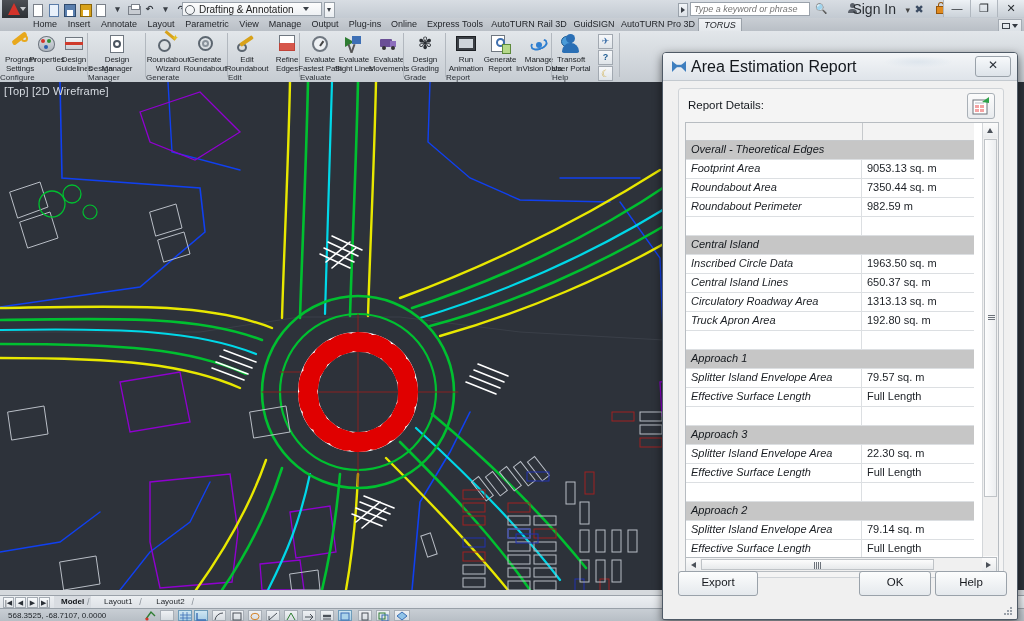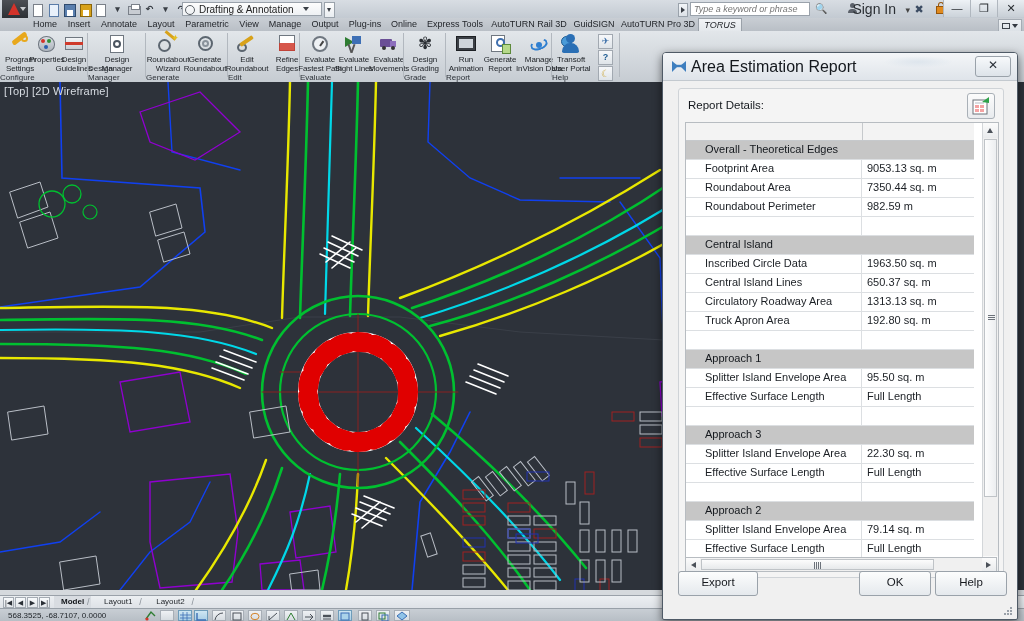--- a/index.html
+++ b/index.html
@@ -183,22 +183,22 @@
   .xlsbtn{position:absolute;right:8px;top:4px;width:26px;height:24px;
     background:linear-gradient(#fcfcfc,#e8ebee);border:1px solid #a9b0b7;border-radius:3px;}
   .xlsbtn svg{position:absolute;left:4px;top:3px;}
   .tblwrap{position:absolute;left:6px;top:33px;width:312px;height:448px;
     background:#fff;border:1px solid #b7bcc1;overflow:hidden;}
   .tbl{position:absolute;left:0;top:0;width:288px;}
   .hdrrow{display:flex;height:17px;background:#f3f3f3;border-bottom:1px solid #c6c9cc;}
   .hdrrow .c1{width:176px;border-right:1px solid #c6c9cc;}
   .hdrrow .c2{flex:1;}
   .row{display:flex;height:18px;border-bottom:1px solid #dcdfe2;}
-  .row .c1{width:176px;box-sizing:border-box;padding-left:19px;border-right:1px solid #dcdfe2;
-    font-size:11px;color:#1b1f24;line-height:17px;overflow:hidden;white-space:nowrap;}
+  .row .c1{width:176px;box-sizing:border-box;padding-left:5px;border-right:1px solid #dcdfe2;
+    font-size:11px;color:#1b1f24;line-height:17px;overflow:hidden;white-space:nowrap;font-style:italic;}
   .row .c2{flex:1;box-sizing:border-box;padding-left:5px;
     font-size:11px;color:#1b1f24;line-height:17px;overflow:hidden;white-space:nowrap;}
   .row.section{background:#c6c6c6;}
   .row.section .c1{border-right:none;color:#14181d;}
   .row.blank .c1,.row.blank .c2{color:transparent;}
   
   .vsb{position:absolute;right:0;top:0;width:15px;height:100%;background:#f0f0f0;border-left:1px solid #d3d6d9;}
   .vsb .ar{position:absolute;left:0;width:15px;height:15px;background:linear-gradient(#fbfbfb,#e9ebed);}
   .vsb .ar.up{top:0;} .vsb .ar.dn{bottom:0;}
   .vsb .ar:after{content:"";position:absolute;left:4px;border-left:3.5px solid transparent;border-right:3.5px solid transparent;}
@@ -847,21 +847,21 @@
               </div>
               <div class="row blank">
                 <div class="c1"></div>
                 <div class="c2"></div>
               </div>
               <div class="row section">
                 <div class="c1">Approach 1</div>
               </div>
               <div class="row">
                 <div class="c1">Splitter Island Envelope Area</div>
-                <div class="c2">95.50 sq. m</div>
+                <div class="c2">79.57 sq. m</div>
               </div>
               <div class="row">
                 <div class="c1">Effective Surface Length</div>
                 <div class="c2">Full Length</div>
               </div>
               <div class="row blank">
                 <div class="c1"></div>
                 <div class="c2"></div>
               </div>
               <div class="row section">

